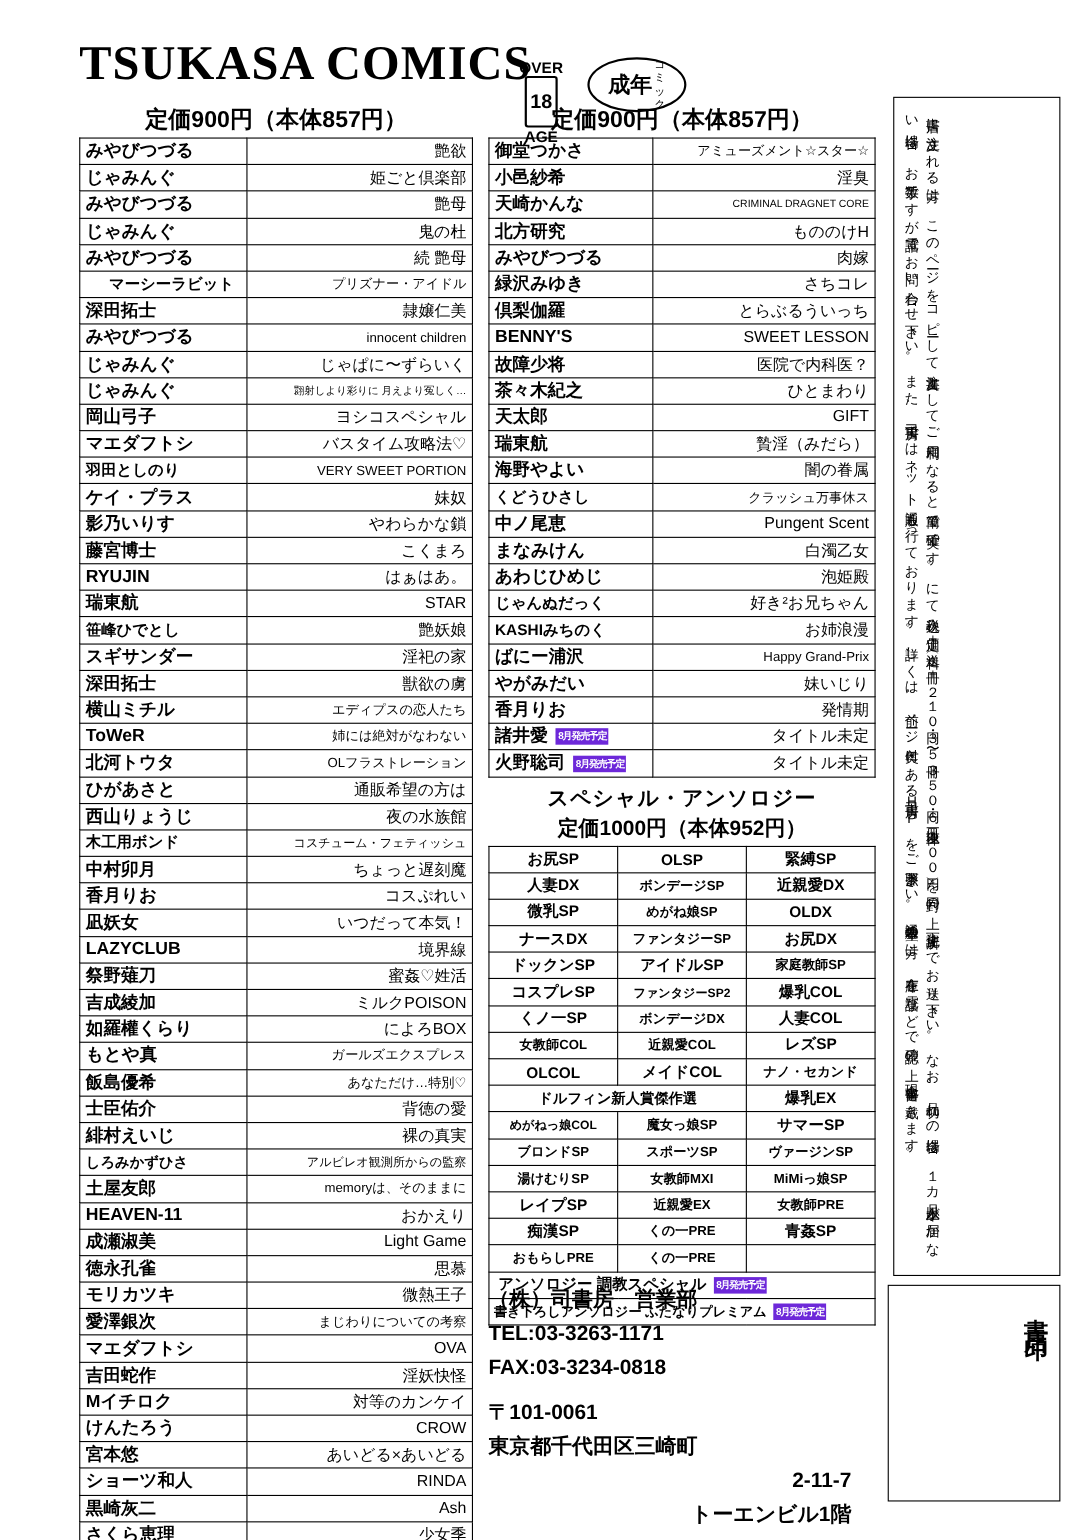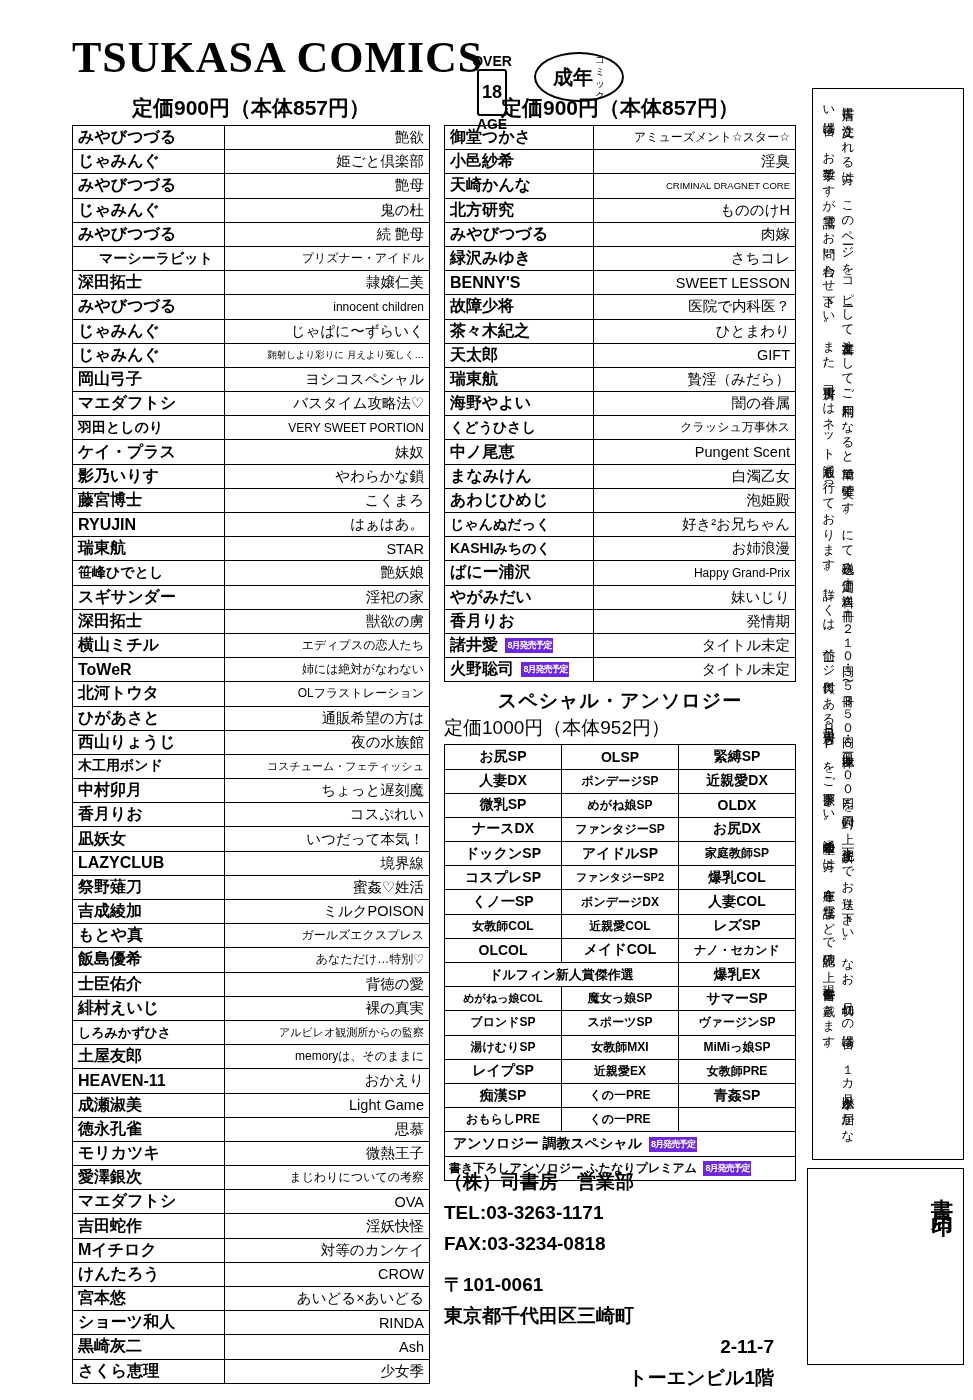--- a/index.html
+++ b/index.html
@@ -23,21 +23,21 @@
   .listtbl{border-collapse:collapse;width:100%;table-layout:fixed;}
   .listtbl td{border:1px solid #000;height:23.2px;padding:0 5px;font-size:15.5px;white-space:nowrap;overflow:hidden;}
   .listtbl td.a{font-weight:bold;font-size:16px;width:42%;}
   .listtbl td.b{text-align:right;width:58%;font-size:14.5px;}
   .small{font-size:12px !important;}
   .smaller{font-size:11px !important;}
   .tiny{font-size:9.5px !important;}
 
   
   .anth-h1{font-size:19px;font-weight:bold;text-align:center;letter-spacing:1px;}
-  .anth-h2{font-size:19px;font-weight:normal;text-align:left;}
+  .anth-h2{font-size:19px;font-weight:bold;text-align:center;}
   .grid{border-collapse:collapse;width:100%;table-layout:fixed;padding-left:20px;}
   .grid td{border:1px solid #000;height:23.2px;font-size:14px;text-align:center;font-weight:bold;padding:0 1px;white-space:nowrap;overflow:hidden;}
   .g11{font-size:11px !important;}
   .g12{font-size:12px !important;}
   .g13{font-size:13px !important;}
 
   
   .badge{display:inline-block;background:#6d28d9;color:#fff;font-size:9px;padding:1px 2px;vertical-align:middle;margin:0 3px;font-weight:bold;letter-spacing:-1px;}
 
   
@@ -203,20 +203,24 @@
           </tr>
       <tr>
             <td class="a">祭野薙刀</td>
             <td class="b">蜜姦♡姓活</td>
           </tr>
       <tr>
             <td class="a">吉成綾加</td>
             <td class="b">ミルクPOISON</td>
           </tr>
       <tr>
+            <td class="a">如羅權くらり</td>
+            <td class="b">によろBOX</td>
+          </tr>
+      <tr>
             <td class="a">もとや真</td>
             <td class="b small">ガールズエクスプレス</td>
           </tr>
       <tr>
             <td class="a">飯島優希</td>
             <td class="b small">あなただけ…特別♡</td>
           </tr>
       <tr>
             <td class="a">士臣佑介</td>
             <td class="b">背徳の愛</td>
@@ -309,20 +313,24 @@
             <td class="a">北方研究</td>
             <td class="b">もののけH</td>
           </tr>
       <tr>
             <td class="a">みやびつづる</td>
             <td class="b">肉嫁</td>
           </tr>
       <tr>
             <td class="a">緑沢みゆき</td>
             <td class="b">さちコレ</td>
+          </tr>
+      <tr>
+            <td class="a">倶梨伽羅</td>
+            <td class="b">とらぶるういっち</td>
           </tr>
       <tr>
             <td class="a">BENNY'S</td>
             <td class="b">SWEET LESSON</td>
           </tr>
       <tr>
             <td class="a">故障少将</td>
             <td class="b">医院で内科医？</td>
           </tr>
       <tr>

